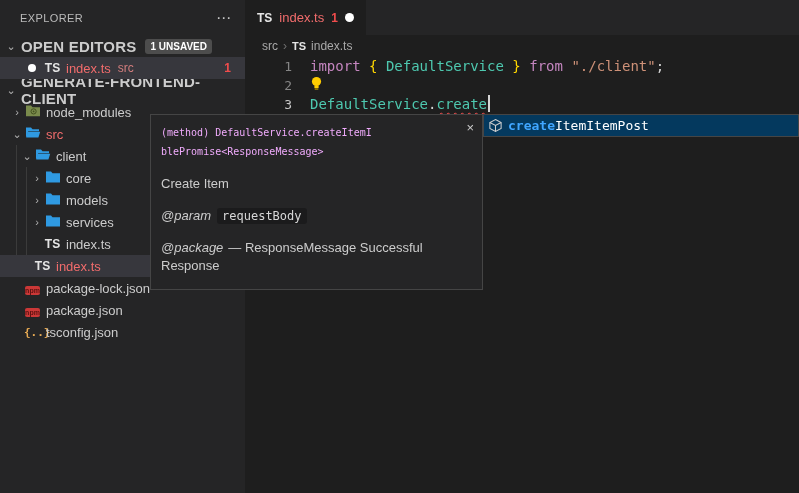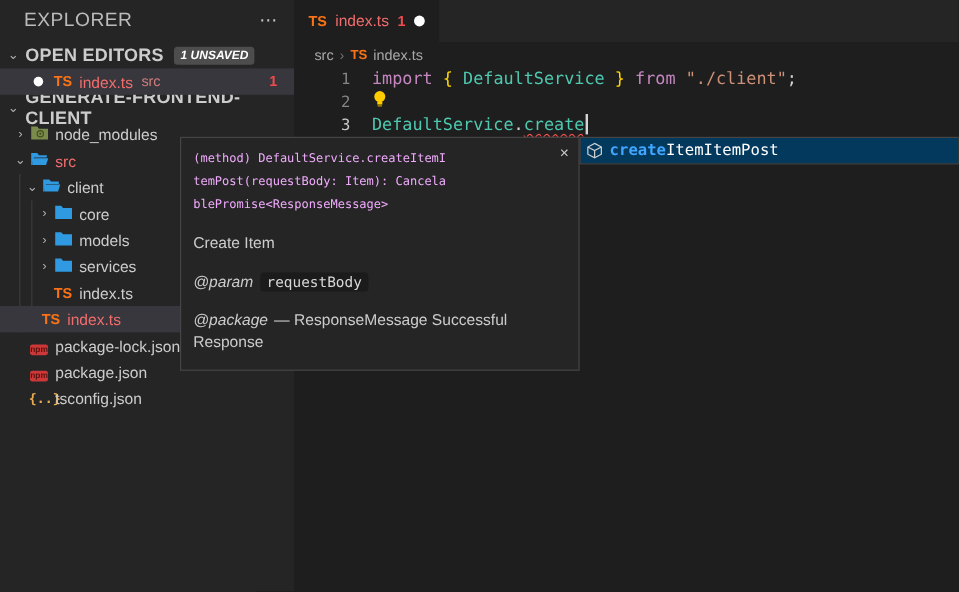--- a/index.html
+++ b/index.html
@@ -5,34 +5,34 @@
   html,body{margin:0;padding:0;background:#1e1e1e;}
   body{width:799px;height:493px;position:relative;overflow:hidden;
        font-family:"Liberation Sans","DejaVu Sans",sans-serif;color:#cccccc;
        -webkit-font-smoothing:antialiased;}
   .mono{font-family:"DejaVu Sans Mono","Liberation Mono",monospace;}
 
   
   #sidebar{position:absolute;left:0;top:0;width:245px;height:493px;background:#252526;}
   #sidebar-title{height:35px;display:flex;align-items:center;justify-content:space-between;
                  padding:0 14px 0 20px;}
-  #sidebar-title .ttl{font-size:16px;color:#bbbbbb;letter-spacing:.4px;}
+  #sidebar-title .ttl{font-size:11px;color:#bbbbbb;letter-spacing:.4px;}
   #sidebar-title .more{color:#c5c5c5;font-size:15px;cursor:pointer;line-height:1;}
   .sec-header{height:22px;display:flex;align-items:center;padding-left:4px;gap:3px;}
   .sec-header .lbl{font-size:15px;font-weight:bold;color:#cccccc;letter-spacing:.2px;}
   .chev{display:inline-block;width:14px;text-align:center;color:#b0b0b0;font-size:11px;
         flex:none;line-height:1;}
   .badge-pill{background:#4d4d4d;color:#ffffff;font-size:10px;font-weight:bold;
-              padding:2px 5px;border-radius:3px;margin-left:6px;font-style:italic;}
+              padding:2px 5px;border-radius:3px;margin-left:6px;}
   .row{height:22px;display:flex;align-items:center;font-size:13px;color:#cccccc;
        white-space:nowrap;position:relative;}
   .row.sel{background:#37373d;}
   .row .spacer{display:inline-block;width:14px;flex:none;}
   .ico{display:inline-block;width:17px;flex:none;margin-right:5px;text-align:center;}
-  .ts-ico{color:#f97316;font-weight:bold;font-size:12px;font-family:"Liberation Sans",sans-serif;}
+  .ts-ico{color:#e5e5e5;font-weight:bold;font-size:12px;font-family:"Liberation Sans",sans-serif;}
   .npm-ico{display:inline-block;width:15px;height:9px;background:#cb3837;border-radius:2px;
            color:#5c1210;font-size:7px;font-weight:bold;line-height:9px;text-align:center;
            font-family:"Liberation Sans",sans-serif;}
   .braces-ico{color:#e8ab53;font-weight:bold;font-size:11px;}
   .err-text{color:#f16c6c;}
   .desc{color:#d27d7d;font-size:12px;margin-left:7px;}
   .count-badge{color:#f14c4c;font-size:12px;font-weight:bold;margin-left:auto;margin-right:14px;}
   .dirty-dot{display:inline-block;width:9px;height:9px;border-radius:50%;background:#ffffff;flex:none;}
   .guide{position:absolute;width:1px;background:#3b3b3b;}
 
@@ -242,21 +242,20 @@
     <div class="cline">
       <span class="lnum active">3</span>
       <span class="ltext"><span class="tok-class">DefaultService</span><span class="tok-plain">.</span><span class="tok-err">create</span><span class="cursor"></span></span>
     </div>
   </div>
 </div>
 
 <div id="hover">
   <span class="close">×</span>
   <div class="sig mono">(method) DefaultService.createItemI</div>
-  <div class="sig mono">temPost(requestBody: Item): Cancela</div>
   <div class="sig mono">blePromise&lt;ResponseMessage&gt;</div>
   <div class="docline">Create Item</div>
   <div class="docline">
     <em>@param</em><span class="chip mono">requestBody</span>
   </div>
   <div class="docline">
     <em>@package</em><span class="dash-text">— ResponseMessage Successful Response</span>
   </div>
 </div>
 

